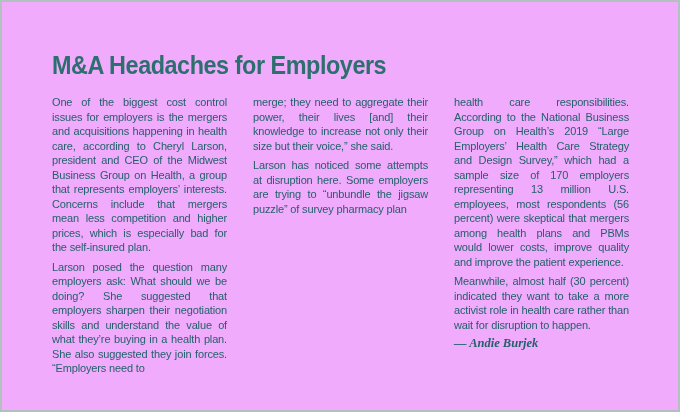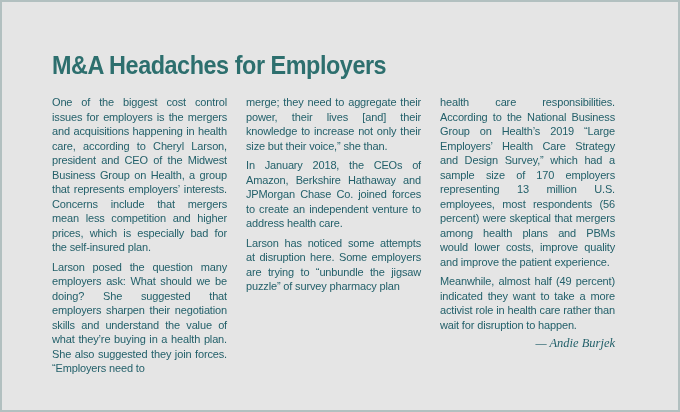--- a/index.html
+++ b/index.html
@@ -5,85 +5,84 @@
   html, body {
     margin: 0;
     padding: 0;
     background: #ffffff;
   }
   .page {
     position: relative;
     width: 680px;
     height: 412px;
     box-sizing: border-box;
-    background: #e5e5e5;
+    background: #f0abfc;
     border: 2px solid #b2c0c0;
     padding: 50px 12px 0 50px;
     overflow: hidden;
     font-family: "Liberation Sans", sans-serif;
   }
   .article-title {
     margin: 0 0 17px 0;
     font-size: 26px;
     font-weight: bold;
     line-height: 1;
     color: #2d6f6e;
     letter-spacing: -0.5px;
     transform: scaleX(0.9);
     transform-origin: left center;
     white-space: nowrap;
   }
   .columns {
     display: flex;
-    gap: 19px;
+    gap: 26px;
   }
   .col {
     width: 175px;
     flex: 0 0 175px;
   }
   .col p {
     margin: 0 0 5px 0;
     font-size: 11px;
     line-height: 14.5px;
     text-align: justify;
     color: #23606a;
     letter-spacing: -0.15px;
     hyphens: auto;
     -webkit-hyphens: auto;
   }
   .byline {
     margin-top: 4px;
     font-family: "Liberation Serif", serif;
     font-style: italic;
-    font-weight: normal;
+    font-weight: bold;
     font-size: 12.5px;
     line-height: 1.1;
     color: #23606a;
-    text-align: right;
+    text-align: left;
   }
 </style>
 </head>
 <body>
 
 <div class="page">
   <h1 class="article-title">M&amp;A Headaches for Employers</h1>
 
   <div class="columns">
 
     <div class="col">
       <p>One of the biggest cost control issues for employers is the mergers and acquisitions happening in health care, according to Cheryl Larson, president and CEO of the Midwest Business Group on Health, a group that represents employers’ interests. Concerns include that mergers mean less competition and higher prices, which is especially bad for the self-insured plan.</p>
       <p>Larson posed the question many employers ask: What should we be doing? She suggested that employers sharpen their negotiation skills and understand the value of what they’re buying in a health plan. She also suggested they join forces. “Employers need to</p>
     </div>
 
     <div class="col">
-      <p>merge; they need to aggregate their power, their lives [and] their knowledge to increase not only their size but their voice,” she than.</p>
-      <p>In January 2018, the CEOs of Amazon, Berkshire Hathaway and JPMorgan Chase Co. joined forces to create an independent venture to address health care.</p>
+      <p>merge; they need to aggregate their power, their lives [and] their knowledge to increase not only their size but their voice,” she said.</p>
       <p>Larson has noticed some attempts at disruption here. Some employers are trying to “unbundle the jigsaw puzzle” of survey pharmacy plan</p>
     </div>
 
     <div class="col">
       <p>health care responsibilities. According to the National Business Group on Health’s 2019 “Large Employers’ Health Care Strategy and Design Survey,” which had a sample size of 170 employers representing 13 million U.S. employees, most respondents (56 percent) were skeptical that mergers among health plans and PBMs would lower costs, improve quality and improve the patient experience.</p>
-      <p>Meanwhile, almost half (49 percent) indicated they want to take a more activist role in health care rather than wait for disruption to happen.</p>
+      <p>Meanwhile, almost half (30 percent) indicated they want to take a more activist role in health care rather than wait for disruption to happen.</p>
       <div class="byline">— Andie Burjek</div>
     </div>
 
   </div>
 </div>
 
 </body></html>

